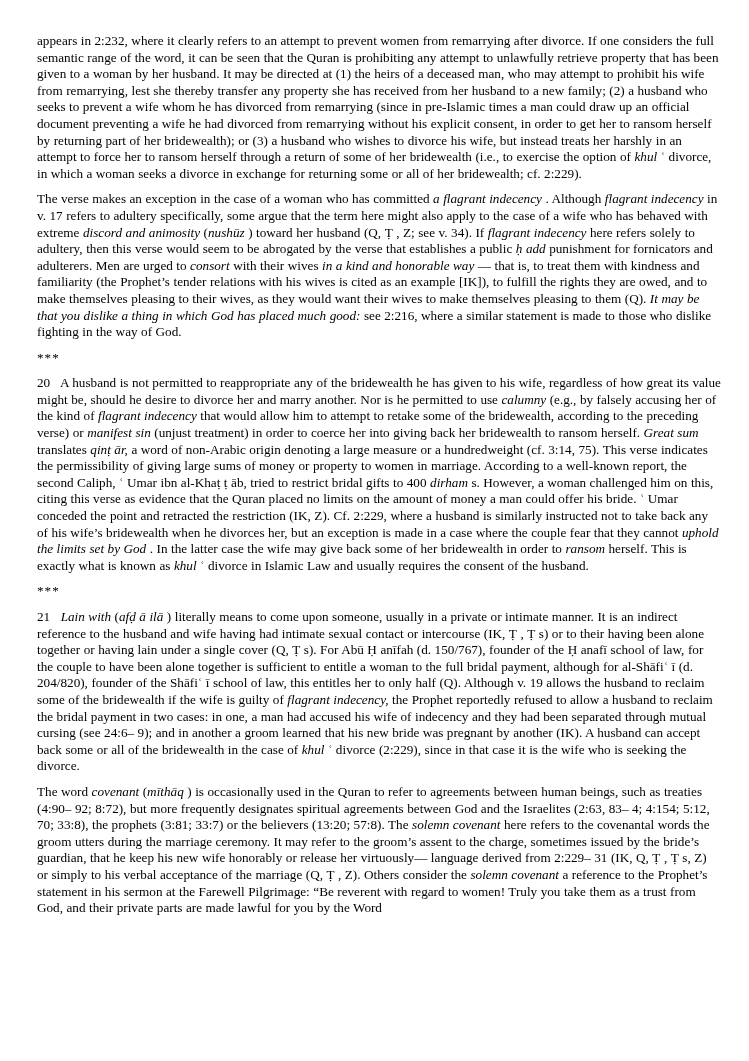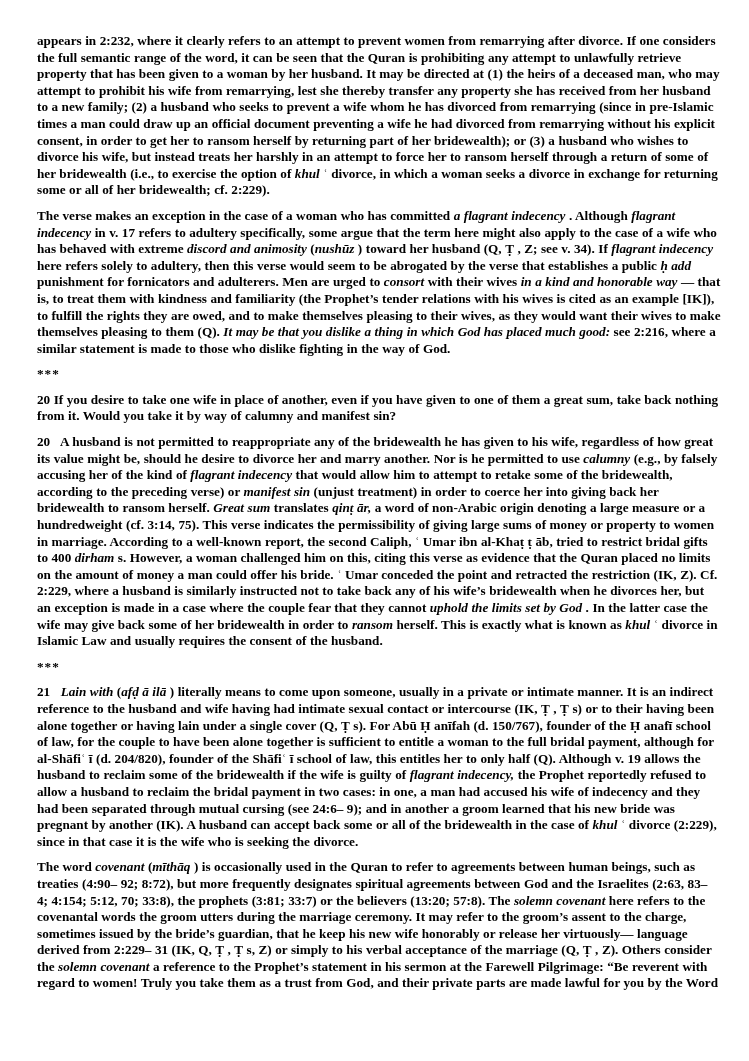--- a/index.html
+++ b/index.html
@@ -14,21 +14,20 @@
     background: #ffffff;
     color: #000000;
     padding: 33px 28px 20px 37px;
     font-family: "Liberation Serif", "DejaVu Serif", serif;
     font-size: 13.2px;
     line-height: 16.6px;
     overflow: hidden;
   }
   .doc-text {
     width: 684px;
-    font-weight: bold;
   }
   .para {
     margin: 0 0 9px 0;
     text-align: left;
     word-spacing: 0.2px;
   }
   .para em {
     font-style: italic;
   }
   .separator {
@@ -36,19 +35,18 @@
   }
 </style>
 </head>
 <body>
 
 <main class="page" style="background: rgb(255, 255, 255); color: rgb(0, 0, 0);">
   <article class="doc-text">
       <p class="para commentary"><span>appears in 2:232, where it clearly refers to an attempt to prevent women from remarrying after divorce. If one considers the full semantic range of the word, it can be seen that the Quran is prohibiting any attempt to unlawfully retrieve property that has been given to a woman by her husband. It may be directed at (1) the heirs of a deceased man, who may attempt to prohibit his wife from remarrying, lest she thereby transfer any property she has received from her husband to a new family; (2) a husband who seeks to prevent a wife whom he has divorced from remarrying (since in pre-Islamic times a man could draw up an official document preventing a wife he had divorced from remarrying without his explicit consent, in order to get her to ransom herself by returning part of her bridewealth); or (3) a husband who wishes to divorce his wife, but instead treats her harshly in an attempt to force her to ransom herself through a return of some of her bridewealth (i.e., to exercise the option of </span><em>khul</em><span> ʿ divorce, in which a woman seeks a divorce in exchange for returning some or all of her bridewealth; cf. 2:229).</span></p>
       <p class="para commentary"><span>The verse makes an exception in the case of a woman who has committed </span><em>a flagrant indecency</em><span> . Although </span><em>flagrant indecency</em><span> in v. 17 refers to adultery specifically, some argue that the term here might also apply to the case of a wife who has behaved with extreme </span><em>discord and animosity</em><span> (</span><em>nushūz</em><span> ) toward her husband (Q, Ṭ , Z; see v. 34). If </span><em>flagrant indecency</em><span> here refers solely to adultery, then this verse would seem to be abrogated by the verse that establishes a public </span><em>ḥ add</em><span> punishment for fornicators and adulterers. Men are urged to </span><em>consort</em><span> with their wives </span><em>in a kind and honorable way</em><span> — that is, to treat them with kindness and familiarity (the Prophet’s tender relations with his wives is cited as an example [IK]), to fulfill the rights they are owed, and to make themselves pleasing to their wives, as they would want their wives to make themselves pleasing to them (Q). </span><em>It may be that you dislike a thing in which God has placed much good:</em><span> see 2:216, where a similar statement is made to those who dislike fighting in the way of God.</span></p>
       <p class="para separator"><span>***</span></p>
-      <p class="para verse"><span>20 If you desire to take one wife in place of another, even if you have given to one of them a great sum, take back nothing from it. Would you take it by way of calumny and manifest sin?</span></p>
       <p class="para commentary"><span>20&nbsp;&nbsp; A husband is not permitted to reappropriate any of the bridewealth he has given to his wife, regardless of how great its value might be, should he desire to divorce her and marry another. Nor is he permitted to use </span><em>calumny</em><span> (e.g., by falsely accusing her of the kind of </span><em>flagrant indecency</em><span> that would allow him to attempt to retake some of the bridewealth, according to the preceding verse) or </span><em>manifest sin</em><span> (unjust treatment) in order to coerce her into giving back her bridewealth to ransom herself. </span><em>Great sum</em><span> translates </span><em>qinṭ ār,</em><span> a word of non-Arabic origin denoting a large measure or a hundredweight (cf. 3:14, 75). This verse indicates the permissibility of giving large sums of money or property to women in marriage. According to a well-known report, the second Caliph, ʿ Umar ibn al-Khaṭ ṭ āb, tried to restrict bridal gifts to 400 </span><em>dirham</em><span> s. However, a woman challenged him on this, citing this verse as evidence that the Quran placed no limits on the amount of money a man could offer his bride. ʿ Umar conceded the point and retracted the restriction (IK, Z). Cf. 2:229, where a husband is similarly instructed not to take back any of his wife’s bridewealth when he divorces her, but an exception is made in a case where the couple fear that they cannot </span><em>uphold the limits set by God</em><span> . In the latter case the wife may give back some of her bridewealth in order to </span><em>ransom</em><span> herself. This is exactly what is known as </span><em>khul</em><span> ʿ divorce in Islamic Law and usually requires the consent of the husband.</span></p>
       <p class="para separator"><span>***</span></p>
       <p class="para commentary"><span>21&nbsp;&nbsp; </span><em>Lain with</em><span> (</span><em>afḍ ā ilā</em><span> ) literally means to come upon someone, usually in a private or intimate manner. It is an indirect reference to the husband and wife having had intimate sexual contact or intercourse (IK, Ṭ , Ṭ s) or to their having been alone together or having lain under a single cover (Q, Ṭ s). For Abū Ḥ anīfah (d. 150/767), founder of the Ḥ anafī school of law, for the couple to have been alone together is sufficient to entitle a woman to the full bridal payment, although for al-Shāfiʿ ī (d. 204/820), founder of the Shāfiʿ ī school of law, this entitles her to only half (Q). Although v. 19 allows the husband to reclaim some of the bridewealth if the wife is guilty of </span><em>flagrant indecency,</em><span> the Prophet reportedly refused to allow a husband to reclaim the bridal payment in two cases: in one, a man had accused his wife of indecency and they had been separated through mutual cursing (see 24:6– 9); and in another a groom learned that his new bride was pregnant by another (IK). A husband can accept back some or all of the bridewealth in the case of </span><em>khul</em><span> ʿ divorce (2:229), since in that case it is the wife who is seeking the divorce.</span></p>
       <p class="para commentary"><span>The word </span><em>covenant</em><span> (</span><em>mīthāq</em><span> ) is occasionally used in the Quran to refer to agreements between human beings, such as treaties (4:90– 92; 8:72), but more frequently designates spiritual agreements between God and the Israelites (2:63, 83– 4; 4:154; 5:12, 70; 33:8), the prophets (3:81; 33:7) or the believers (13:20; 57:8). The </span><em>solemn covenant</em><span> here refers to the covenantal words the groom utters during the marriage ceremony. It may refer to the groom’s assent to the charge, sometimes issued by the bride’s guardian, that he keep his new wife honorably or release her virtuously— language derived from 2:229– 31 (IK, Q, Ṭ , Ṭ s, Z) or simply to his verbal acceptance of the marriage (Q, Ṭ , Z). Others consider the </span><em>solemn covenant</em><span> a reference to the Prophet’s statement in his sermon at the Farewell Pilgrimage: “Be reverent with regard to women! Truly you take them as a trust from God, and their private parts are made lawful for you by the Word</span></p>
     </article>
 </main>
 
 </body></html>

